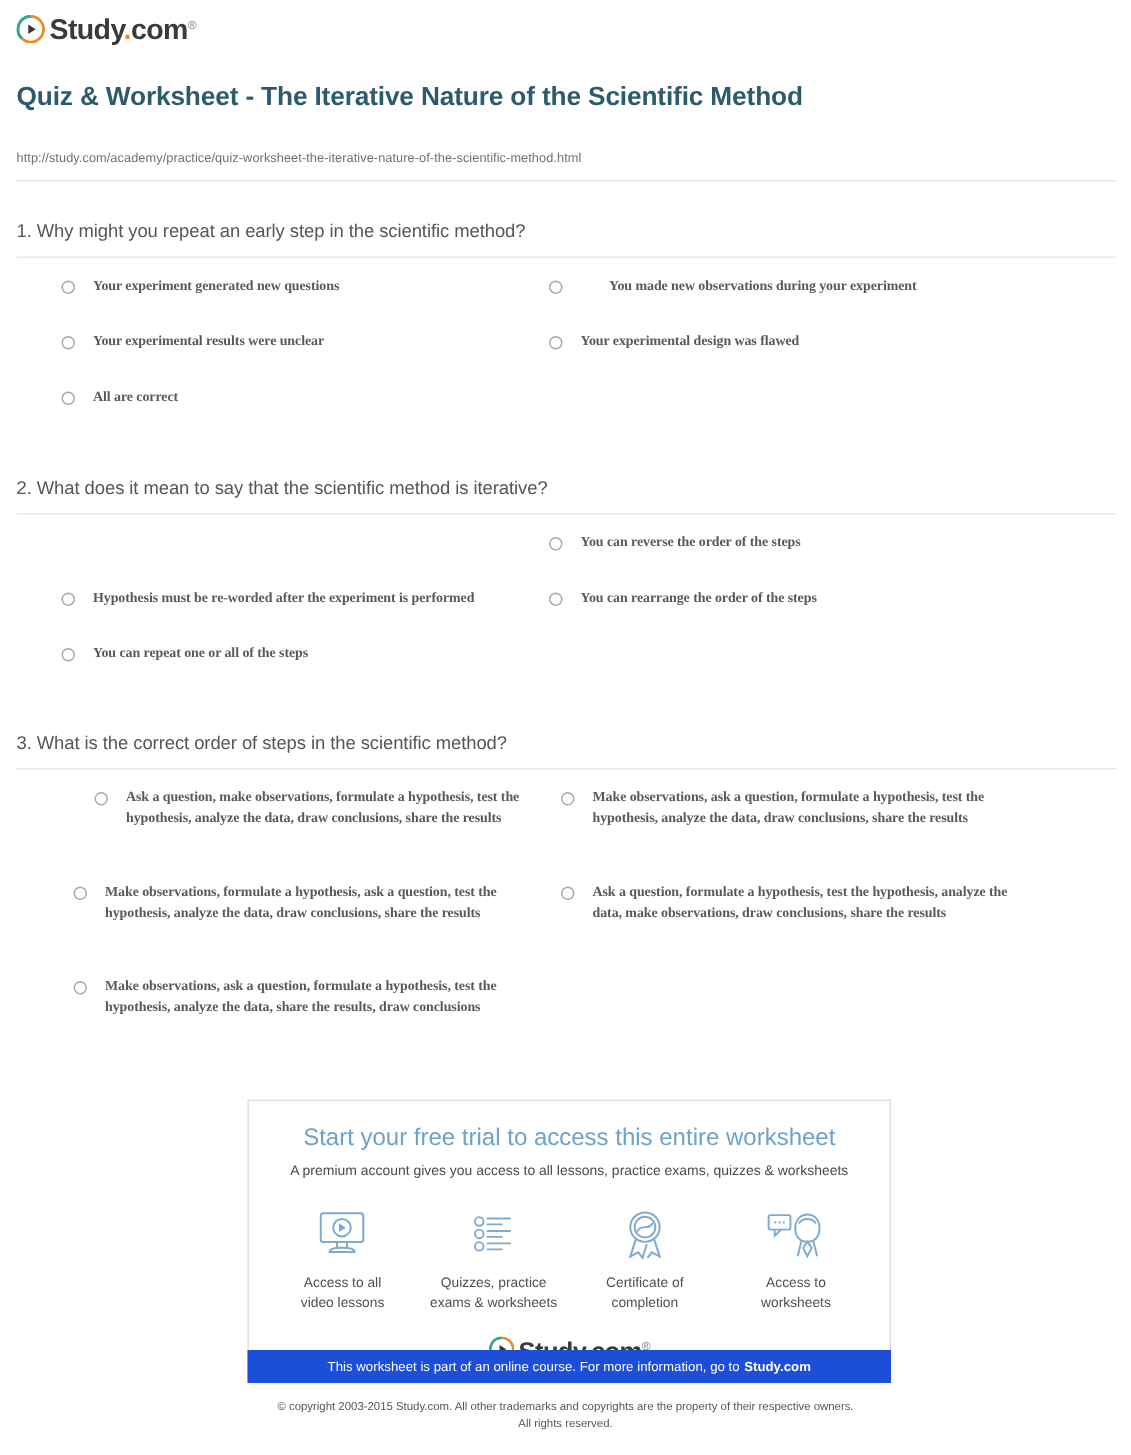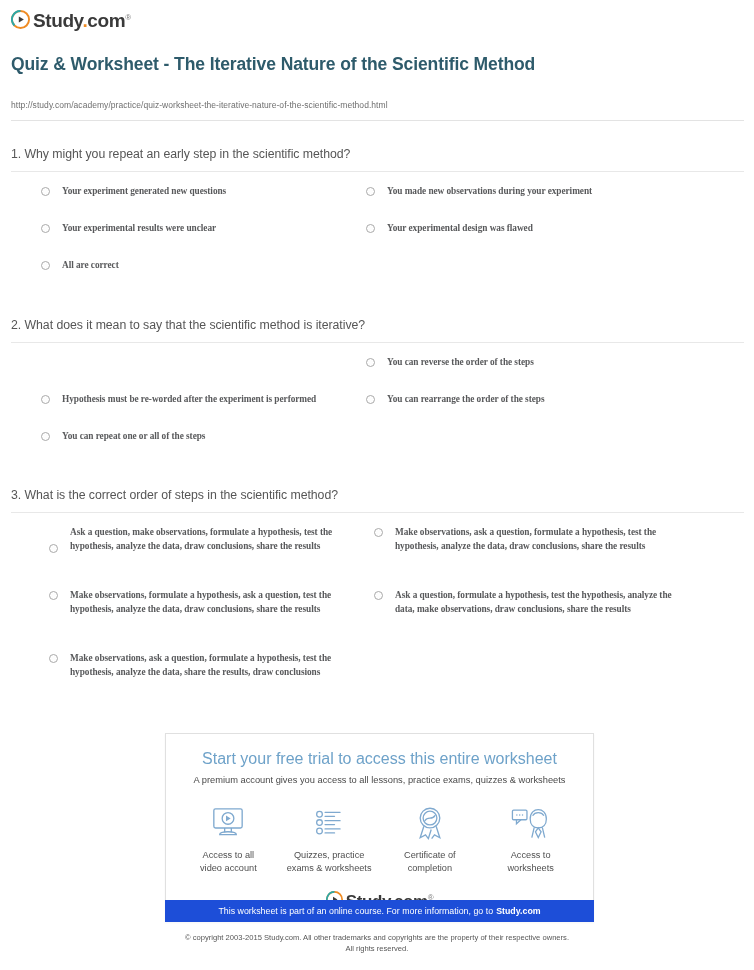--- a/index.html
+++ b/index.html
@@ -231,21 +231,21 @@
   <div class="url">http://study.com/academy/practice/quiz-worksheet-the-iterative-nature-of-the-scientific-method.html</div>
   <div class="hr-top"></div>
 
   <div class="question-block" style="top:146px;">
     <div class="q-text">1. Why might you repeat an early step in the scientific method?</div>
     <div class="answers" style="height:120px;">
       <div class="answer" style="left:30px; top:13px; width:320px;">
         <span class="radio"></span>
         <span class="ans-text">Your experiment generated new questions</span>
       </div>
-      <div class="answer" style="left:355px; top:13px; width:330px;">
+      <div class="answer" style="left:355px; top:13px; width:330px;gap:19px;">
         <span class="radio"></span>
         <span class="ans-text">You made new observations during your experiment</span>
       </div>
       <div class="answer" style="left:30px; top:50px; width:320px;">
         <span class="radio"></span>
         <span class="ans-text">Your experimental results were unclear</span>
       </div>
       <div class="answer" style="left:355px; top:50px; width:330px;">
         <span class="radio"></span>
         <span class="ans-text">Your experimental design was flawed</span>
@@ -275,21 +275,21 @@
       <div class="answer" style="left:30px; top:87px; width:320px;">
         <span class="radio"></span>
         <span class="ans-text">You can repeat one or all of the steps</span>
       </div>
     </div>
   </div>
 
   <div class="question-block" style="top:487px;">
     <div class="q-text">3. What is the correct order of steps in the scientific method?</div>
     <div class="answers" style="height:180px;">
-      <div class="answer" style="left:38px; top:13px; width:315px;align-items:flex-end;">
+      <div class="answer" style="left:52px; top:13px; width:315px;">
         <span class="radio"></span>
         <span class="ans-text">Ask a question, make observations, formulate a hypothesis, test the hypothesis, analyze the data, draw conclusions, share the results</span>
       </div>
       <div class="answer" style="left:363px; top:13px; width:318px;">
         <span class="radio"></span>
         <span class="ans-text">Make observations, ask a question, formulate a hypothesis, test the hypothesis, analyze the data, draw conclusions, share the results</span>
       </div>
       <div class="answer" style="left:38px; top:76px; width:315px;">
         <span class="radio"></span>
         <span class="ans-text">Make observations, formulate a hypothesis, ask a question, test the hypothesis, analyze the data, draw conclusions, share the results</span>
@@ -318,21 +318,21 @@
           <svg width="40" height="34" viewBox="0 0 48 40" fill="none" stroke="#7fa9cf" stroke-width="1.6">
             <rect x="7" y="3" width="34" height="23" rx="2"></rect>
             <circle cx="24" cy="14.5" r="7"></circle>
             <path d="M21.6 11 L27.2 14.5 L21.6 18 Z" fill="#7fa9cf" stroke="none"></path>
             <path d="M20 26 L20 31 M28 26 L28 31"></path>
             <path d="M14 34 C14 31 19 30.5 24 30.5 C29 30.5 34 31 34 34 Z"></path>
           </svg>
         </div>
         <div class="feature-label">
           <div>Access to all</div>
-          <div>video account</div>
+          <div>video lessons</div>
         </div>
       </div>
 
       <div class="feature">
         <div class="feature-icon">
           <svg width="38" height="34" viewBox="0 0 48 40" fill="none" stroke="#7fa9cf" stroke-width="1.6">
             <circle cx="12" cy="9" r="3.6"></circle>
             <circle cx="12" cy="19.5" r="3.6"></circle>
             <circle cx="12" cy="30" r="3.6"></circle>
             <path d="M19 6.5 H38 M19 11.5 H31 M19 17 H38 M19 22 H31 M19 27.5 H38 M19 32.5 H31" stroke-linecap="round"></path>

